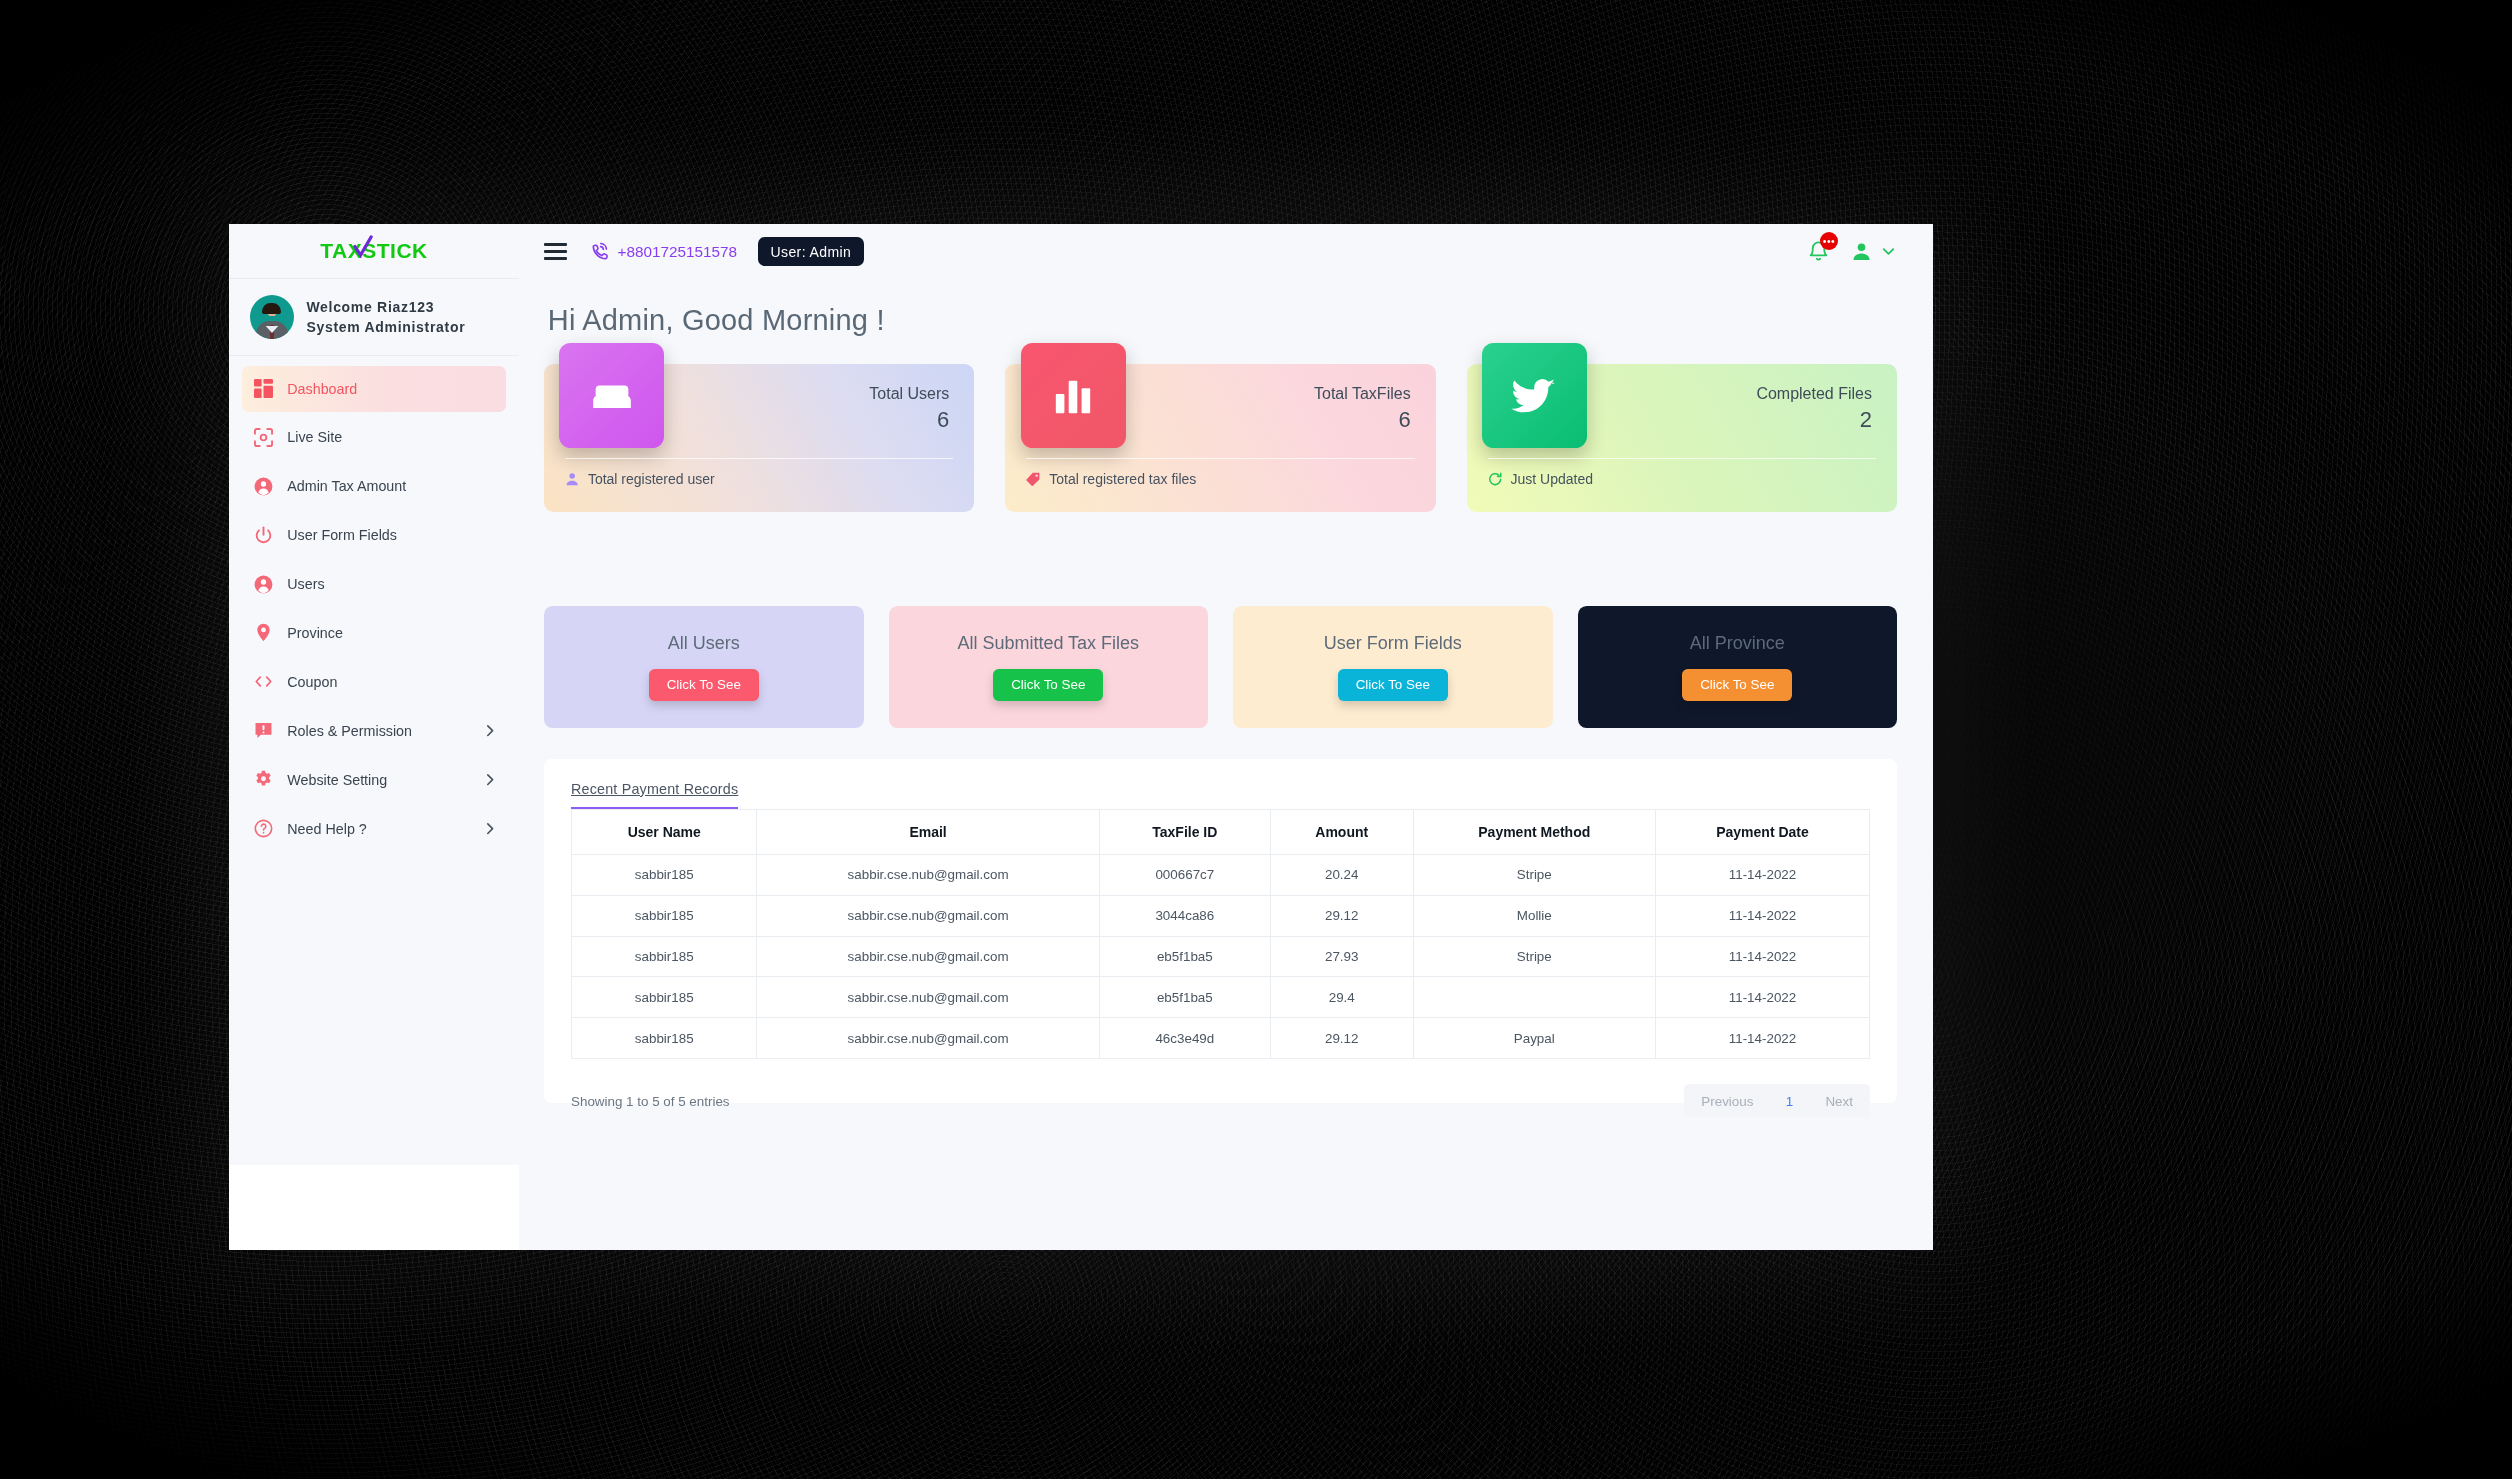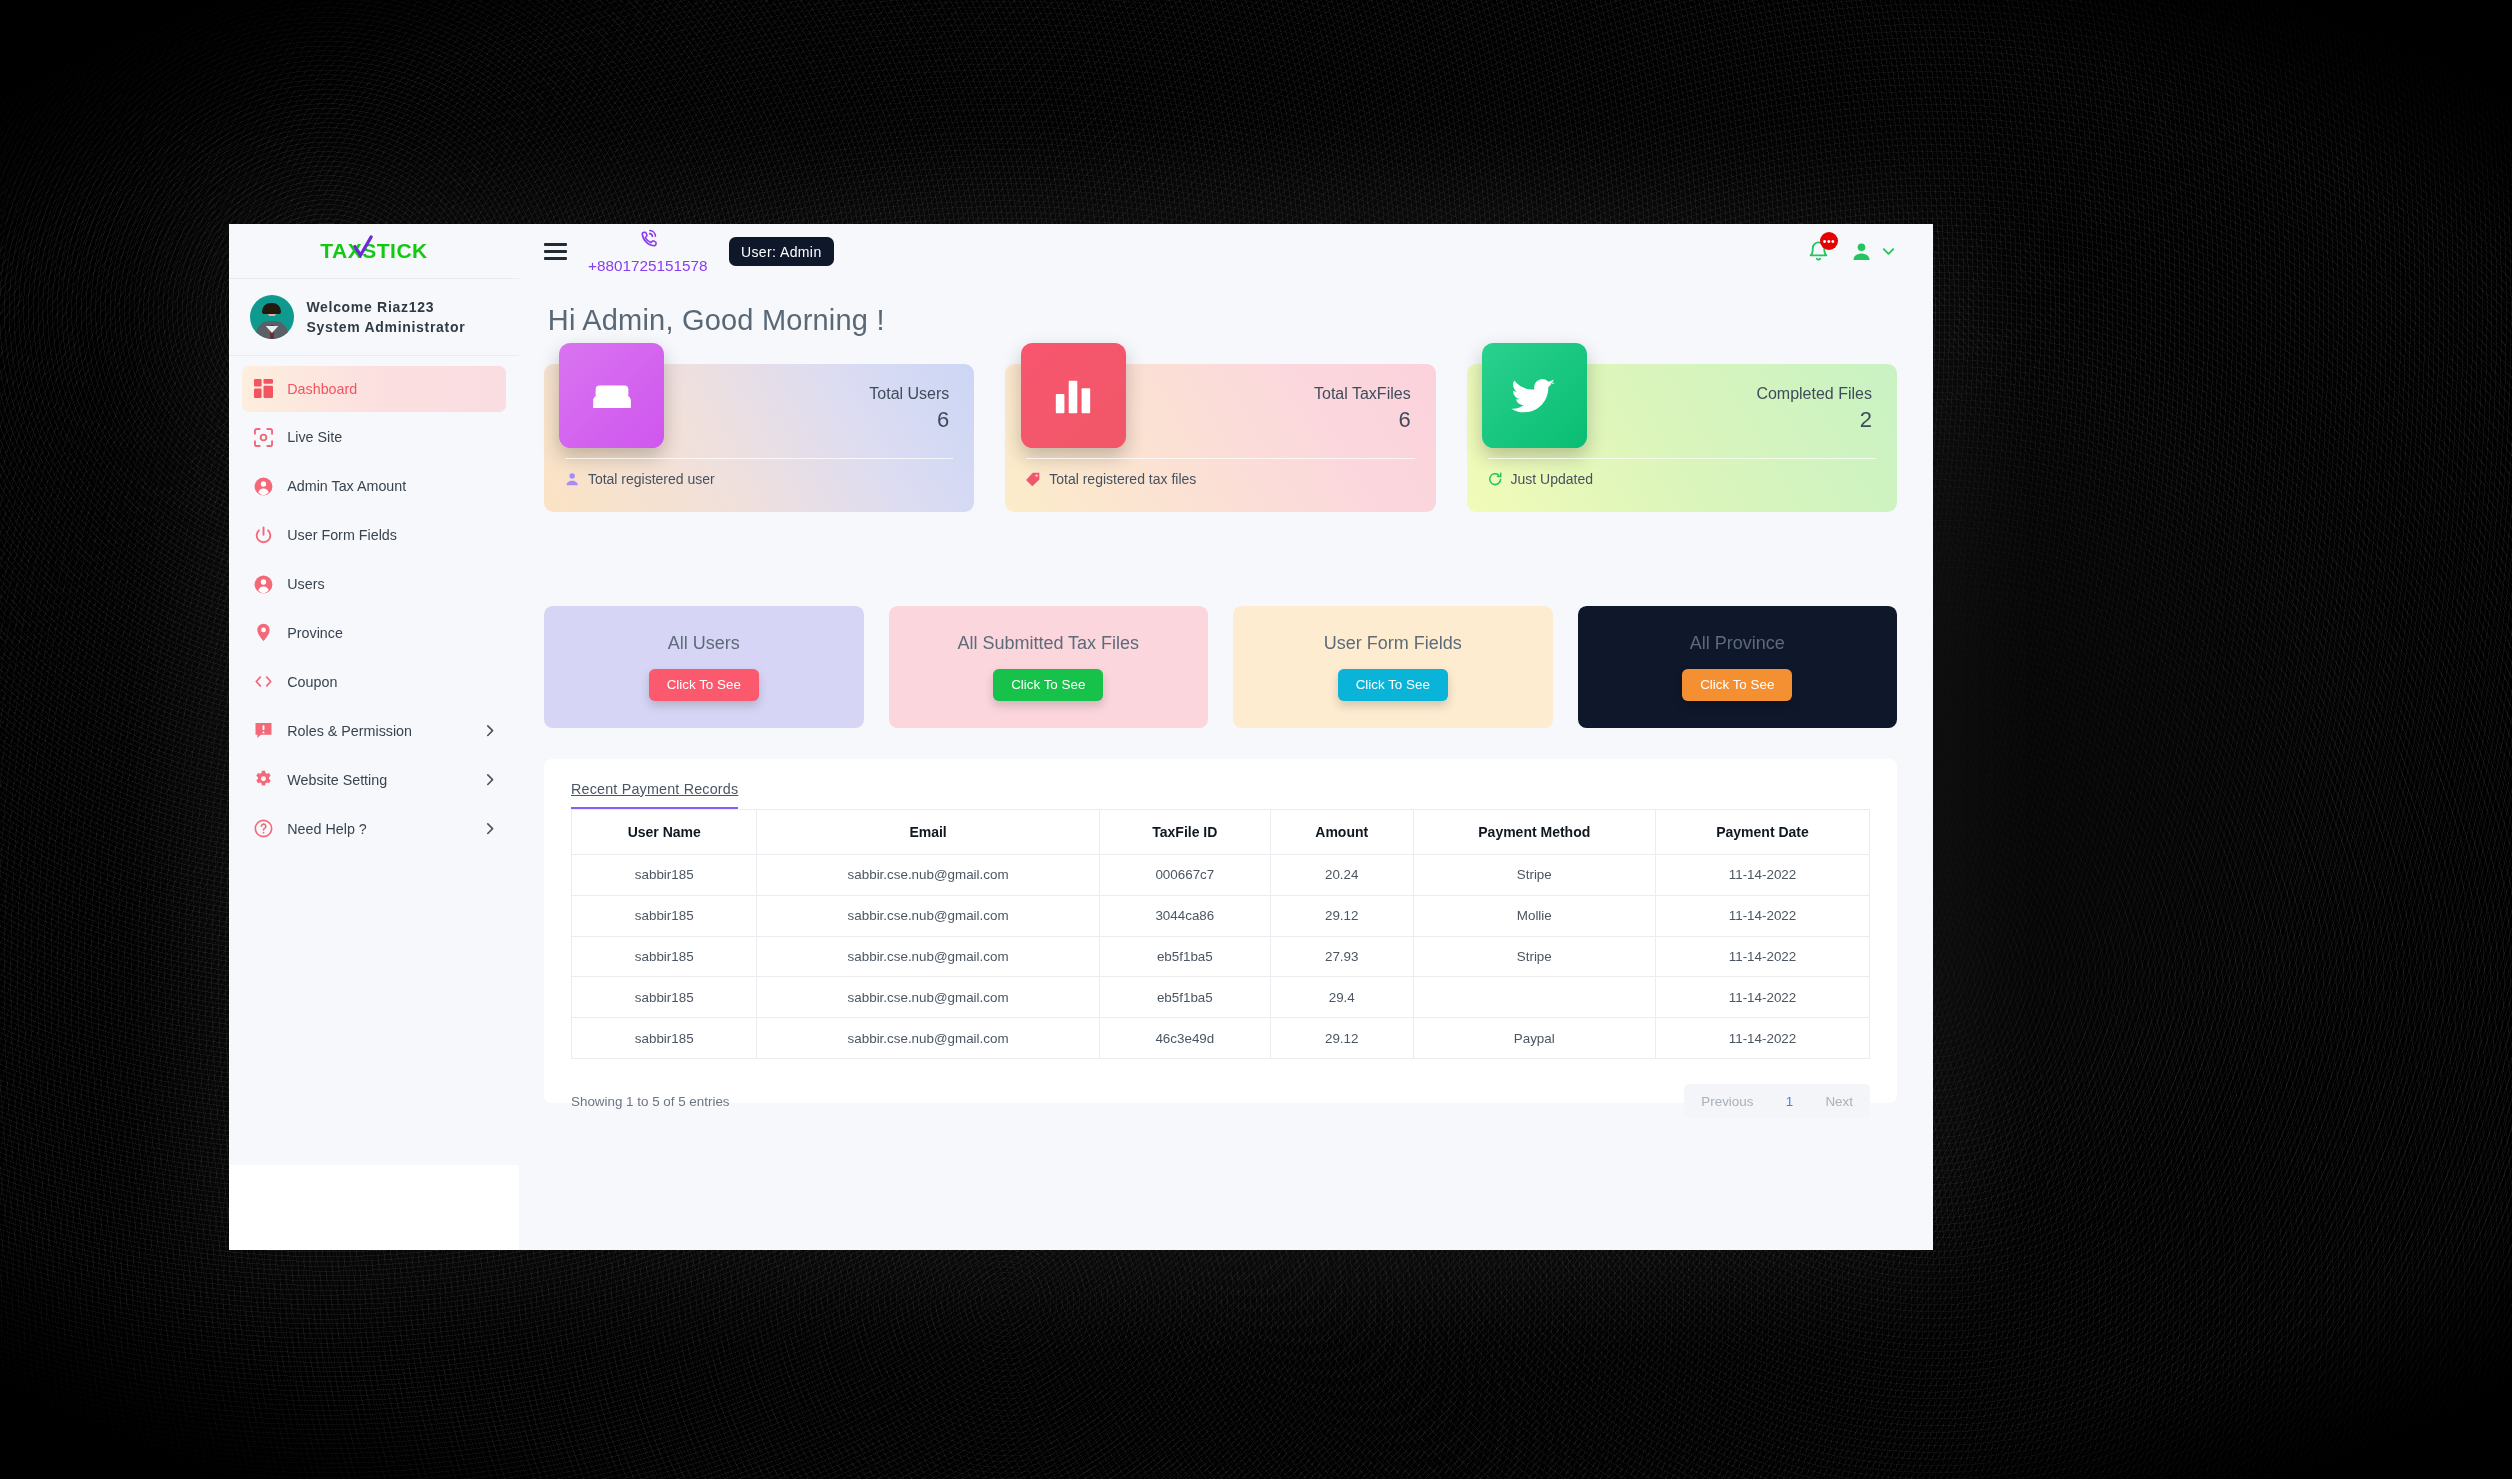--- a/index.html
+++ b/index.html
@@ -89,21 +89,21 @@
   .chev { width: 13.4px; height: 13.4px; flex:0 0 13.4px; color:#4a5460; }
 
   
   #main { flex: 1; display: flex; flex-direction: column; background: #f6f8fb; min-width: 0; }
   #topbar {
     height: 55px; background: #f6f8fb; display: flex; align-items: center;
     padding: 0 36px 0 25px; gap: 21px; flex: 0 0 55px;
   }
   .burger { width: 23px; height: 17px; display:flex; flex-direction:column; justify-content:space-between; cursor:pointer;}
   .burger i { display:block; height:2.9px; background:#222a33; border-radius:1px;}
-  .phone { display:flex; align-items:center; gap:8.6px; color:#8a3df0; font-size:15.3px;flex-direction:column; }
+  .phone { display:flex; align-items:center; gap:8.6px; color:#8a3df0; font-size:15.3px; }
   .phone svg { color:#8a3df0; }
   .userbadge {
     background:#0f172a; color:#fff; border-radius:6.7px;
     padding: 6.7px 12.4px; font-size: 14px; letter-spacing:0.4px;
   }
   .topbar-right { margin-left:auto; display:flex; align-items:center; gap:21px;}
   .bell-wrap { position: relative; width: 23px; height: 23px; cursor:pointer;}
   .bell-badge {
     position:absolute; right:-7.6px; top:-7.6px; width:18px; height:18px; border-radius:50%;
     background:#e60000; color:#fff; font-size:10.5px; line-height:18px; text-align:center; letter-spacing:0.5px;

